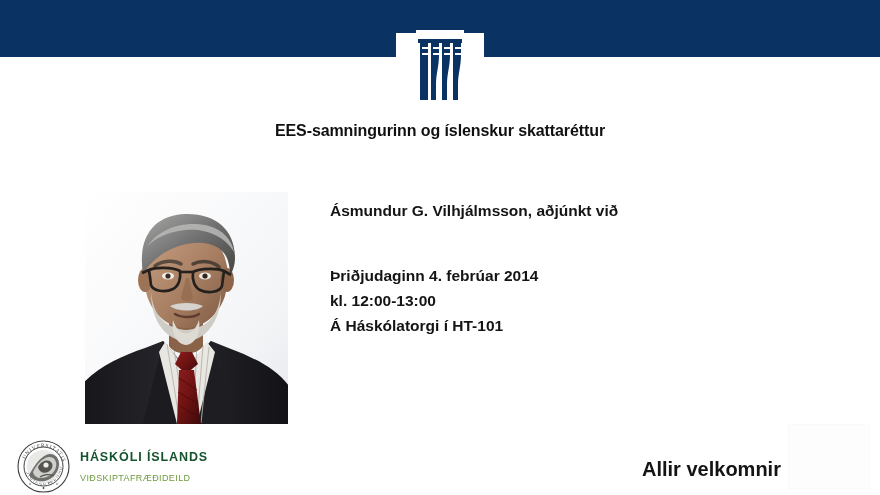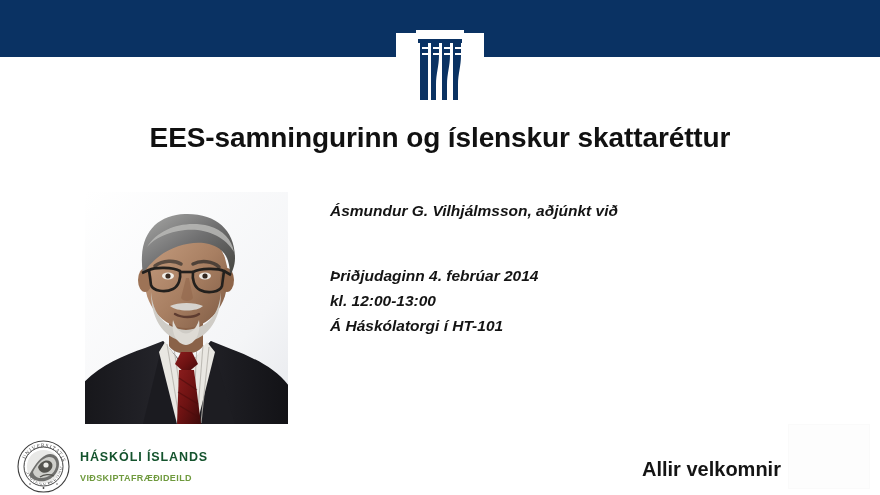--- a/index.html
+++ b/index.html
@@ -52,21 +52,21 @@
     height: 70px;
   }
 
   
   .slide-title {
     position: absolute;
     left: 60px;
     top: 122px;
     width: 760px;
     text-align: center;
-    font-size: 28px;
+    font-size: 16px;
     font-weight: bold;
     color: #111111;
     letter-spacing: -0.1px;
     white-space: nowrap;
   }
 
   
   .portrait-frame {
     position: absolute;
     left: 85px;
@@ -84,21 +84,20 @@
     left: 330px;
     top: 198px;
     width: 500px;
     color: #141414;
     font-size: 15.5px;
     font-weight: bold;
     line-height: 25px;
   }
   .body-para {
     margin: 0 0 25px 0;
-    font-style: italic;
   }
   .body-para:last-child { margin-bottom: 0; margin-top: 40px; }
   .body-line { display: block; white-space: nowrap; }
 
   
   .closing-line {
     position: absolute;
     left: 606px;
     top: 458px;
     font-size: 20px;
@@ -142,21 +141,21 @@
   }
   .wordmark-main {
     font-size: 12.5px;
     font-weight: bold;
     letter-spacing: 0.9px;
     color: #14532d;
     line-height: 14px;
   }
   .wordmark-sub {
     font-size: 9px;
-    font-weight: bold;
+    font-weight: normal;
     letter-spacing: 0.4px;
     color: #6f9a3e;
     line-height: 12px;
     margin-top: 8px;
   }
 </style>
 </head>
 <body>
 
 <div id="slide">

